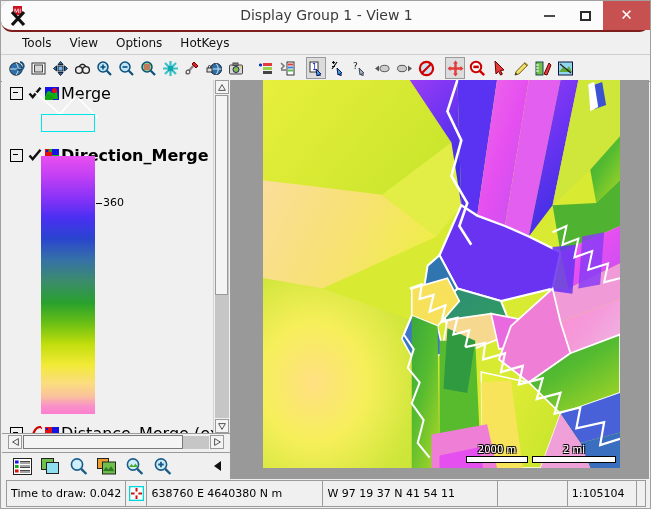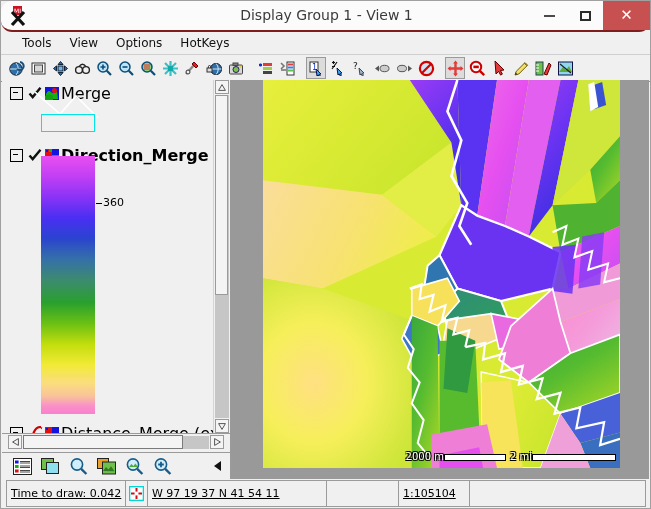--- a/index.html
+++ b/index.html
@@ -181,37 +181,37 @@
     border-left:1px solid #9a9a9a;
     overflow:hidden;
   }
   .mapcanvas{
     position:absolute;left:32px;top:0;right:29px;bottom:11px;
     overflow:hidden;
   }
   .scalebars{
     position:absolute;right:33px;bottom:16px;display:flex;align-items:flex-end;gap:4px;
   }
-  .sbgroup{display:flex;flex-direction:row;align-items:center;}
+  .sbgroup{display:flex;flex-direction:column;align-items:center;}
   .sblabel{
     font-size:10px;color:#ffffff;text-shadow:1px 1px 0 #000,-1px 1px 0 #000,1px -1px 0 #000,-1px -1px 0 #000;
     margin-bottom:1px;white-space:nowrap;
   }
   .sbbar{height:7px;background:#ffffff;border:1px solid #000;box-sizing:border-box;}
 
   
   .statusbar{
     position:absolute;left:1px;right:1px;bottom:1px;height:26px;
     background:#f0f0f0;display:flex;align-items:center;padding:3px 4px 4px 4px;
     box-sizing:border-box;
   }
   .scell{
     height:27px;border:1px solid #9b9b9b;background:#f0f0f0;
     display:flex;align-items:center;padding:0 4px;font-size:11px;color:#000;
-    box-sizing:border-box;margin-right:-1px;white-space:nowrap;text-decoration:underline;
+    box-sizing:border-box;margin-right:-1px;white-space:nowrap;
   }
   .scell.icon{padding:0;justify-content:center;width:23px;}
   .scell.flexgrow{flex:1 1 auto;}
 </style>
 </head>
 <body>
 
 <div class="app">
 
   <div class="titlebar">
@@ -709,19 +709,20 @@
 
   <div class="statusbar">
     <div class="scell" style="width:120px;">Time to draw: 0.042</div>
     <div class="scell icon">
       <svg width="15" height="15" viewBox="0 0 15 15">
           <rect x="0.5" y="0.5" width="14" height="14" fill="#ffffff" stroke="#00d8d8" stroke-width="1.6"></rect>
           <path d="M7.5 2v11M2 7.5h11" stroke="#d01010" stroke-width="2"></path>
           <rect x="5.6" y="5.6" width="3.8" height="3.8" fill="#ffffff"></rect>
         </svg>
     </div>
+    <div class="scell" style="width:182px;">638760 E  4640380 N m</div>
     <div class="scell" style="width:180px;">W 97 19 37  N 41 54 11</div>
     <div class="scell" style="width:73px;"></div>
     <div class="scell" style="width:72px;">1:105104</div>
     <div class="scell flexgrow"></div>
   </div>
 
 </div>
 
 </body></html>

